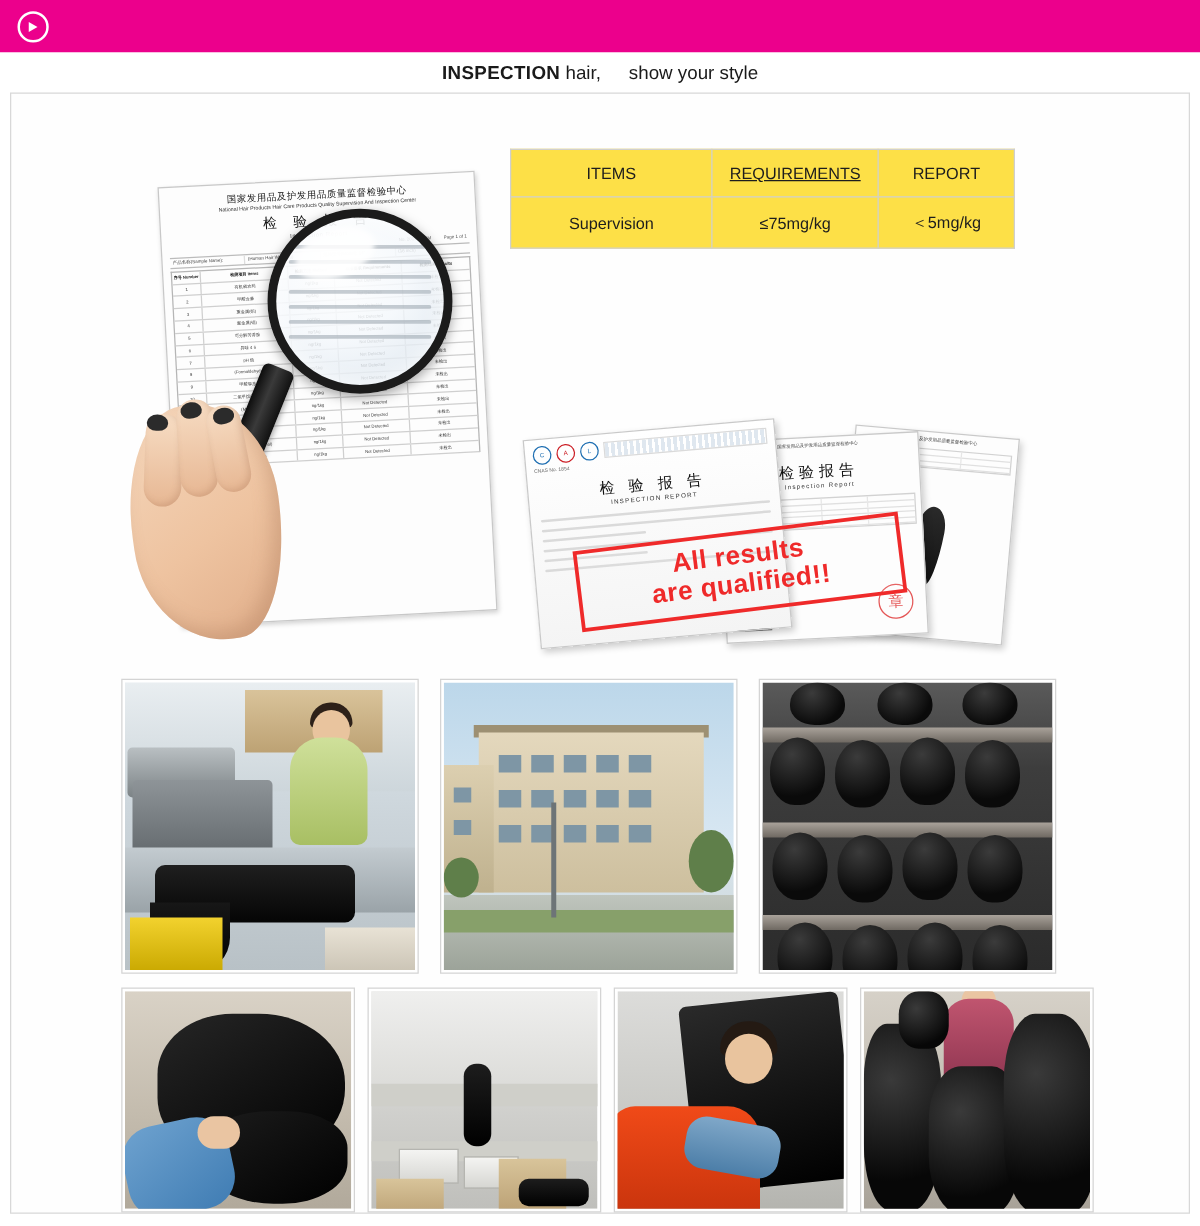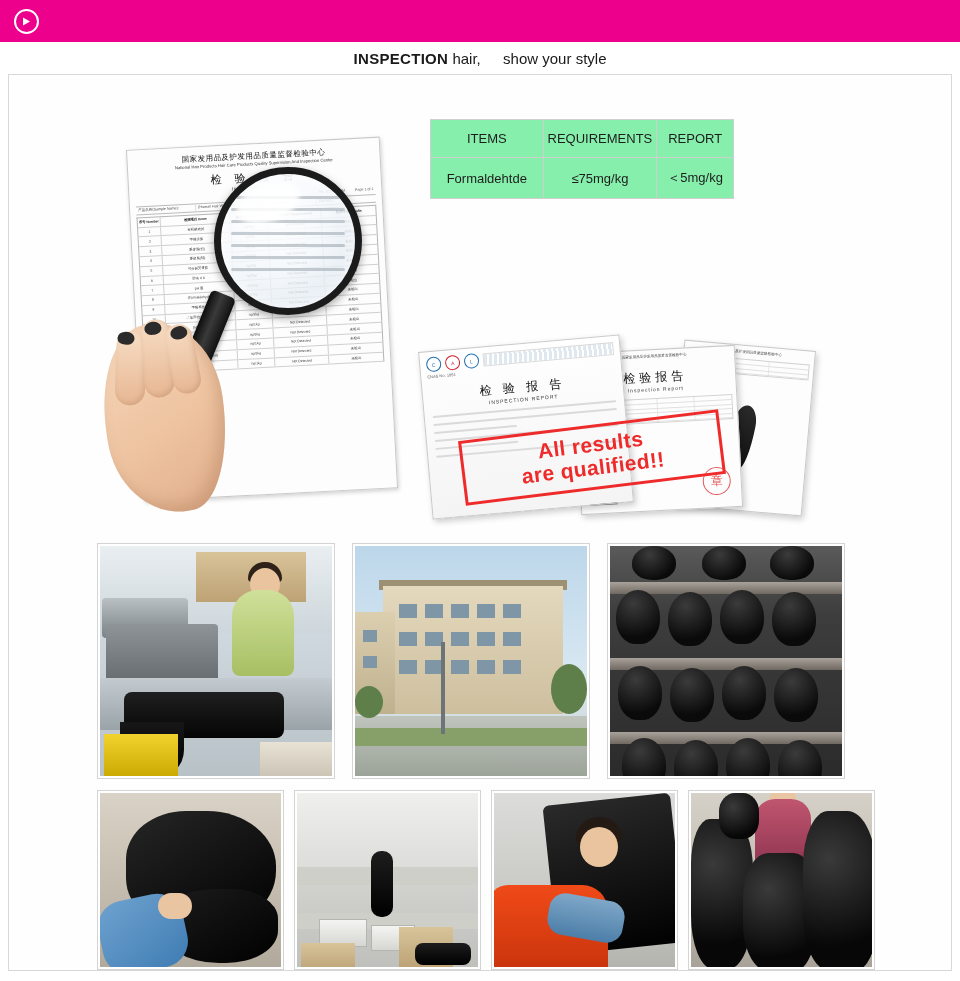--- a/index.html
+++ b/index.html
@@ -216,37 +216,37 @@
     height: 86px;
     background: linear-gradient(90deg,#0d0d0d,#3a3a3a 45%,#111);
     border-radius: 5px;
     transform: rotate(22deg);
     box-shadow: 1px 2px 5px rgba(0,0,0,.4);
   }
 
   
   .items-table {
     position: absolute;
-    left: 421px;
+    left: 399px;
     top: 44px;
-    width: 304px;
+    width: 404px;
     border-collapse: collapse;
-    background: #86efac;
+    background: #fde047;
     font-size: 13px;
   }
   .items-table td, .items-table th {
     border: 1px solid #cfcfcf;
     text-align: center;
     padding: 11px 4px;
     font-weight: normal;
     color: #1d1d1d;
   }
   .items-table thead td { font-size: 13px; }
   .items-table .col-item { width: 40%; }
-  .items-table .col-req { width: 33%; }
+  .items-table .col-req { width: 33%; text-decoration: underline; }
   .items-table .col-res { width: 27%; }
 
   
   .cert-stack {
     position: absolute;
     left: 400px;
     top: 212px;
     width: 400px;
     height: 230px;
   }
@@ -631,21 +631,21 @@
       <table class="items-table">
         <thead>
           <tr>
             <td class="col-item">ITEMS</td>
             <td class="col-req">REQUIREMENTS</td>
             <td class="col-res">REPORT</td>
           </tr>
         </thead>
         <tbody>
           <tr>
-            <td>Formaldehtde</td>
+            <td>Supervision</td>
             <td>≤75mg/kg</td>
             <td>＜5mg/kg</td>
           </tr>
         </tbody>
       </table>
 
       <div class="cert-stack">
 
         <div class="cert cert-c">
           <div class="cert-mini-head">国家发用品及护发用品质量监督检验中心</div>

